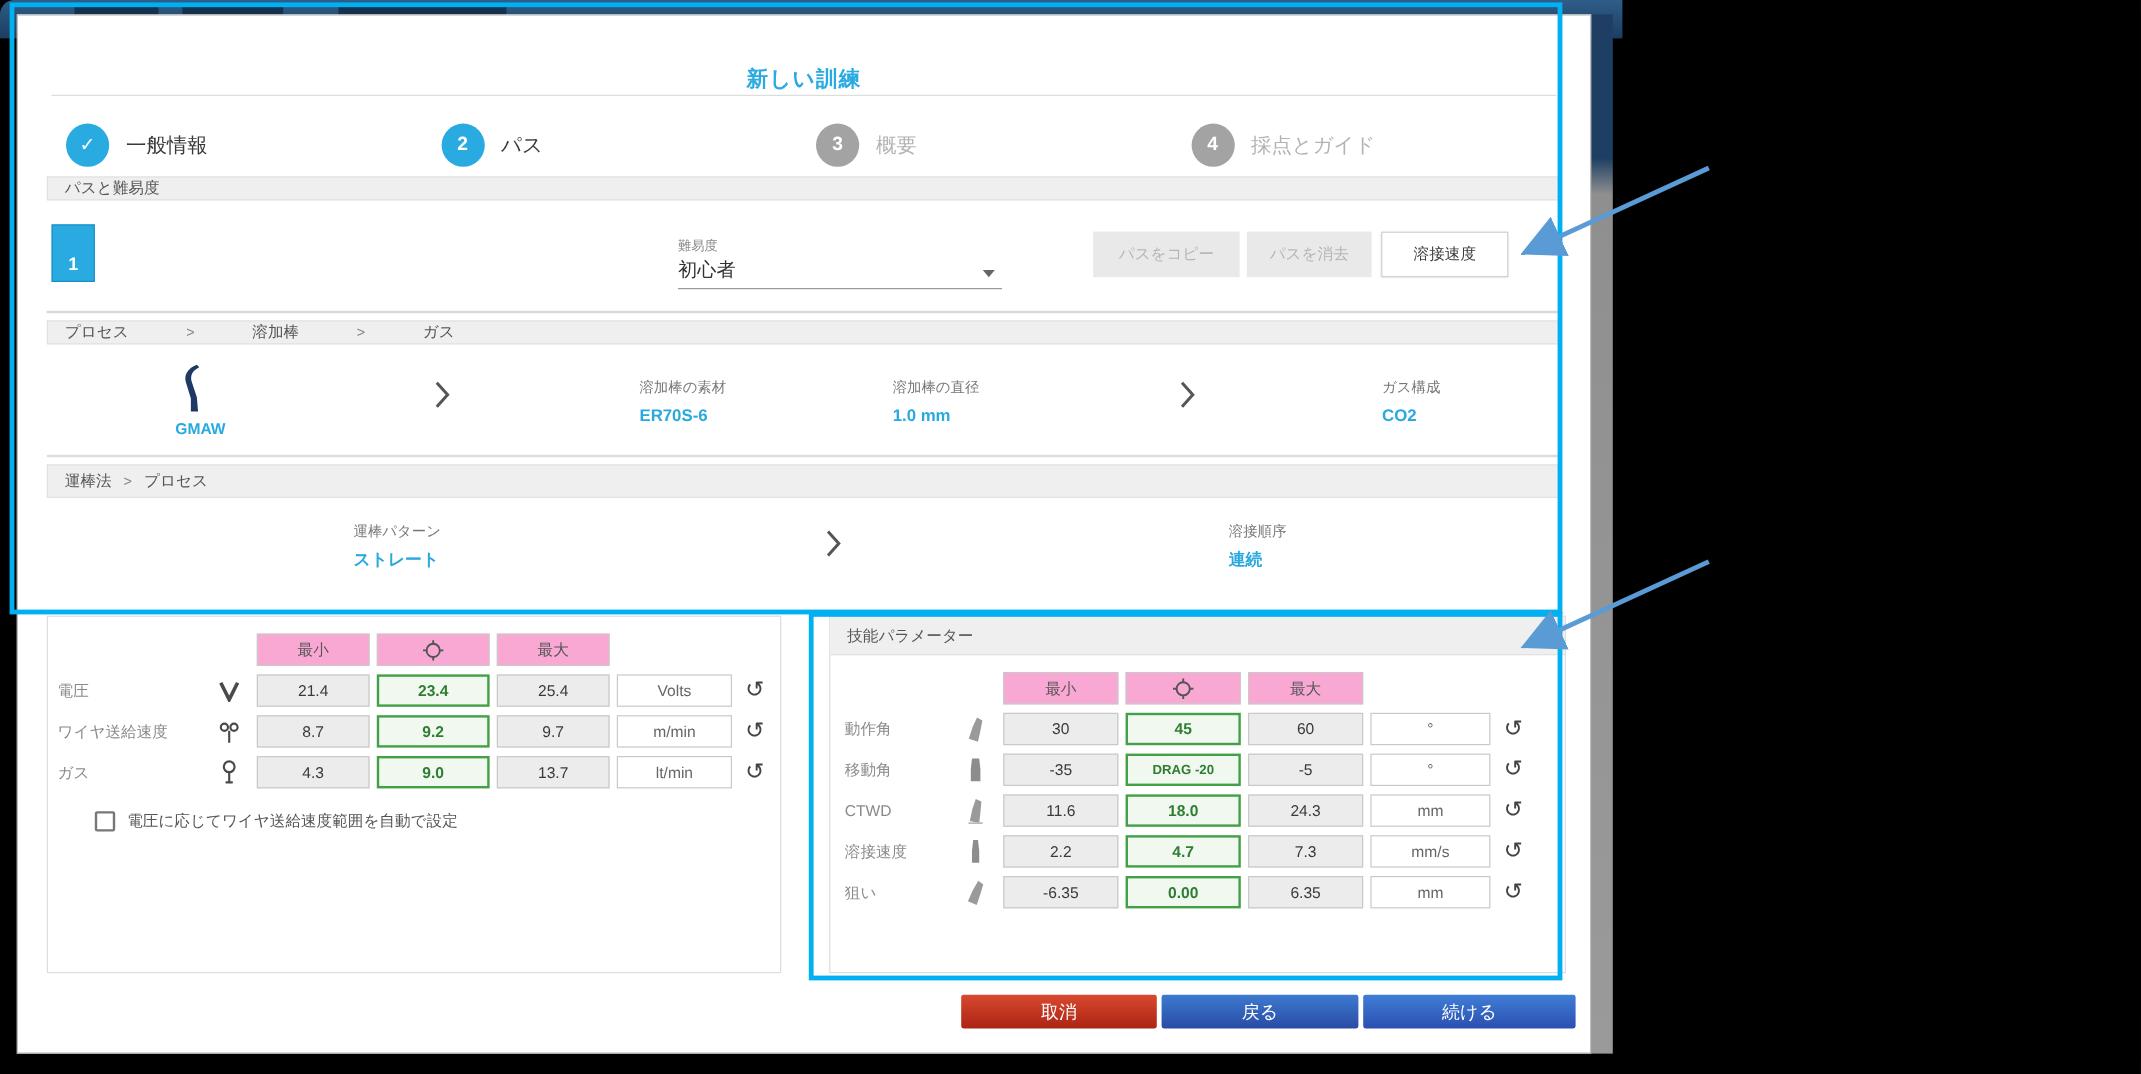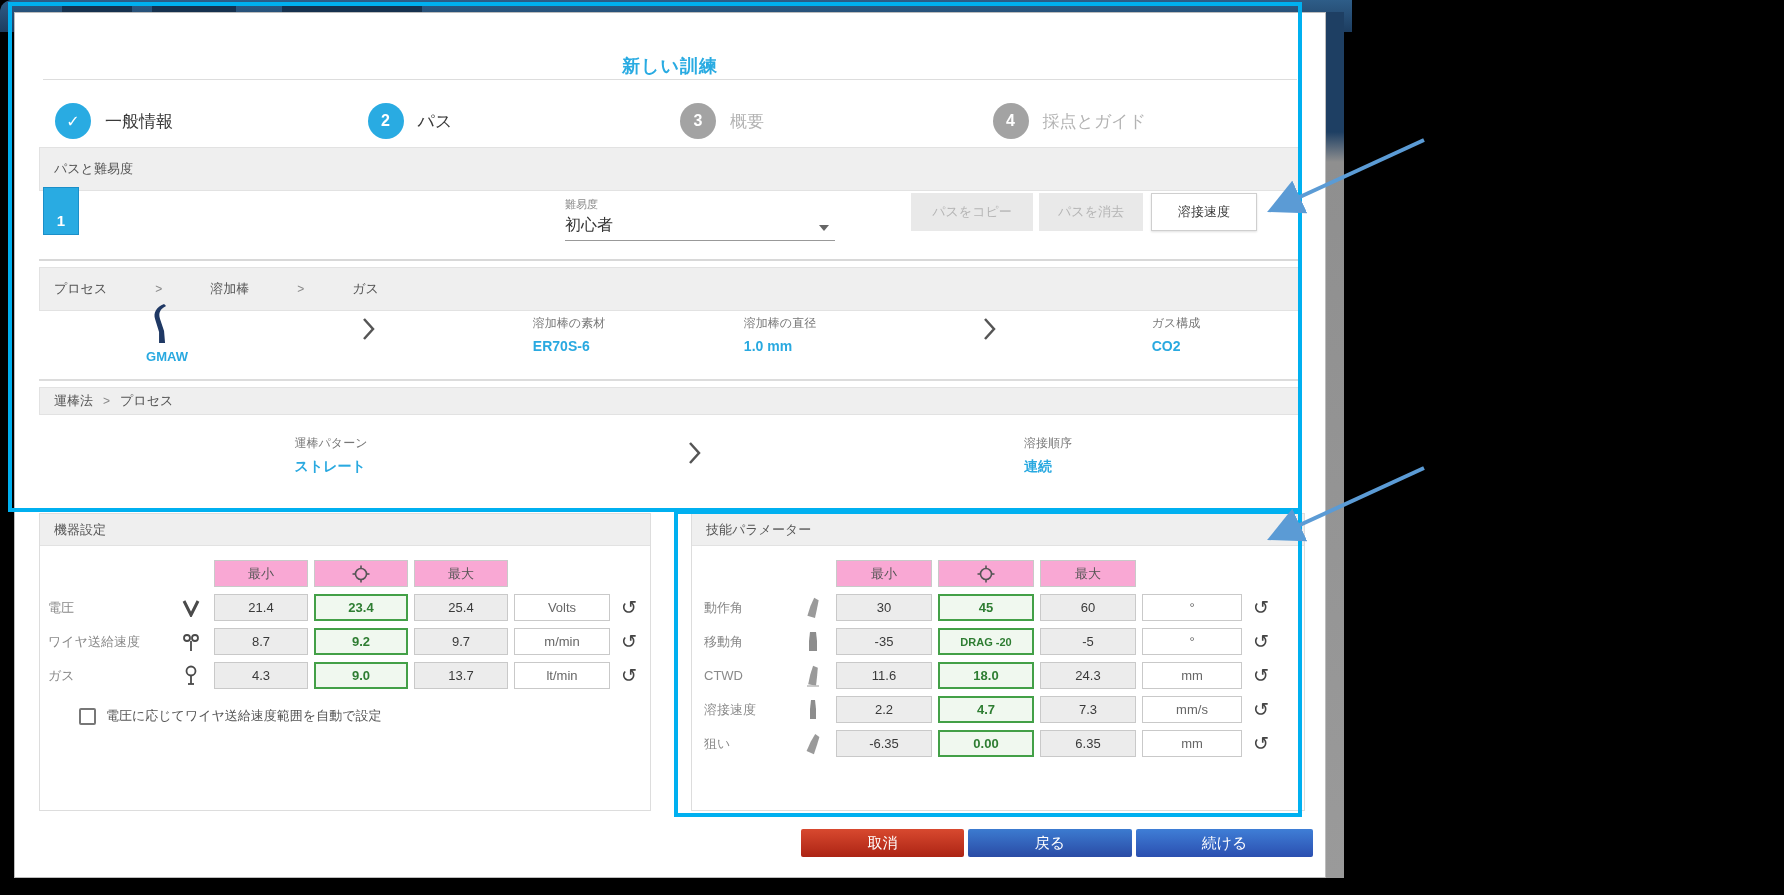--- a/index.html
+++ b/index.html
@@ -19,21 +19,21 @@
   
   .stepper{position:absolute;left:40px;right:20px;top:86px;height:44px;display:flex;}
   .step{width:25%;display:flex;align-items:center;gap:14px;}
   .step-circle{width:36px;height:36px;border-radius:50%;display:flex;align-items:center;justify-content:center;color:#fff;font-size:16px;font-weight:bold;flex:0 0 36px;}
   .step.done .step-circle,.step.active .step-circle{background:#29abe2;}
   .step.inactive .step-circle{background:#a3a3a3;}
   .step-label{font-size:17px;color:#3a3a3a;}
   .step.inactive .step-label{color:#b3b3b3;}
 
   
-  .sec-bar{position:absolute;left:24px;right:24px;height:44px;background:#efefef;border:1px solid #e2e2e2;display:flex;align-items:center;padding:0 14px;font-size:13px;color:#555;gap:10px;}
+  .sec-bar{position:absolute;left:24px;right:24px;height:20px;background:#efefef;border:1px solid #e2e2e2;display:flex;align-items:center;padding:0 14px;font-size:13px;color:#555;gap:10px;}
   .crumb-sep{color:#888;font-size:12px;}
   .divider{position:absolute;left:24px;right:24px;height:2px;background:#d8d8d8;}
 
   
   .pass-row{position:absolute;left:24px;right:24px;top:164px;height:80px;}
   .pass-tab{position:absolute;left:4px;top:10px;width:36px;height:48px;background:#29abe2;border:1px solid #1b8fc9;color:#fff;font-size:15px;font-weight:bold;display:flex;align-items:flex-end;justify-content:center;padding-bottom:5px;cursor:pointer;}
   .difficulty{position:absolute;left:526px;top:20px;width:270px;border-bottom:1px solid #999;padding-bottom:4px;cursor:pointer;}
   .difficulty .lbl{font-size:11px;color:#8a8a8a;margin-bottom:3px;}
   .difficulty .val{font-size:16px;color:#333;}
   .caret{position:absolute;right:6px;bottom:9px;width:0;height:0;border-left:5px solid transparent;border-right:5px solid transparent;border-top:6px solid #666;}
@@ -180,21 +180,20 @@
       <svg class="chev" style="left:656px;top:24px;" width="16" height="28" viewBox="0 0 16 28">
         <polyline points="3,4 12,14 3,24" fill="none" stroke="#555" stroke-width="2.5"></polyline>
       </svg>
       <div class="flow-item" style="left:1009px;top:20px;">
         <div class="flow-lbl">溶接順序</div>
         <div class="flow-val">連続</div>
       </div>
     </div>
 
     <div class="card" style="left:24px;width:612px;">
-      <div class="card-hd">機器設定</div>
       <div class="ptable left">
         <div></div>
           <div></div>
         <div class="hbox">最小</div>
         <div class="hbox icon-cell">
           <svg width="18" height="18" viewBox="0 0 18 18">
             <circle cx="9" cy="9" r="5.5" fill="none" stroke="#555" stroke-width="1.6"></circle>
             <line x1="9" y1="0.5" x2="9" y2="4" stroke="#555" stroke-width="1.6"></line>
             <line x1="9" y1="14" x2="9" y2="17.5" stroke="#555" stroke-width="1.6"></line>
             <line x1="0.5" y1="9" x2="4" y2="9" stroke="#555" stroke-width="1.6"></line>

